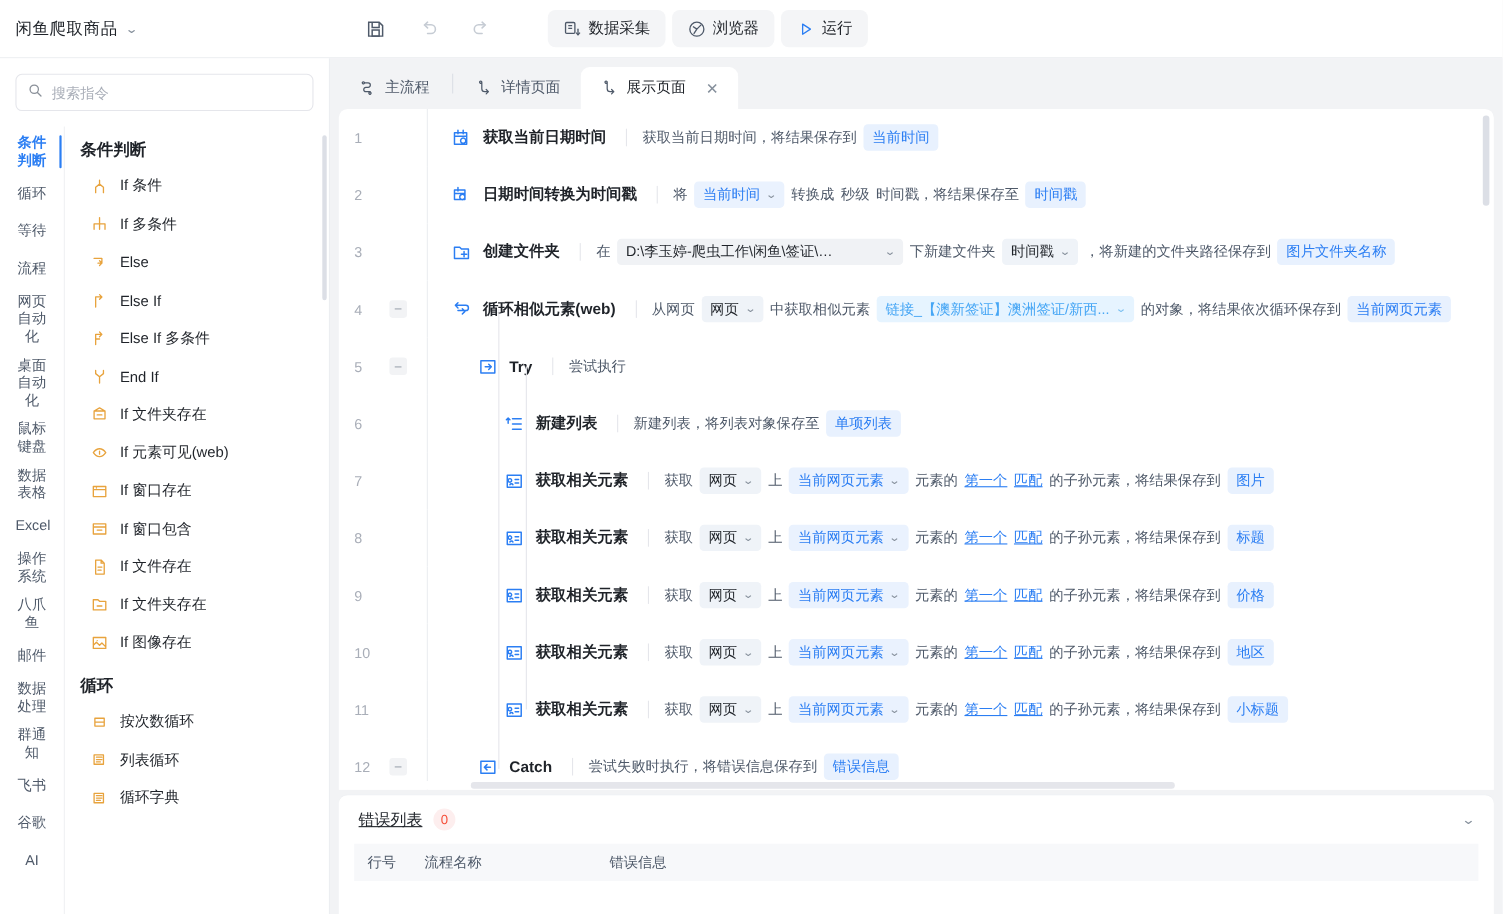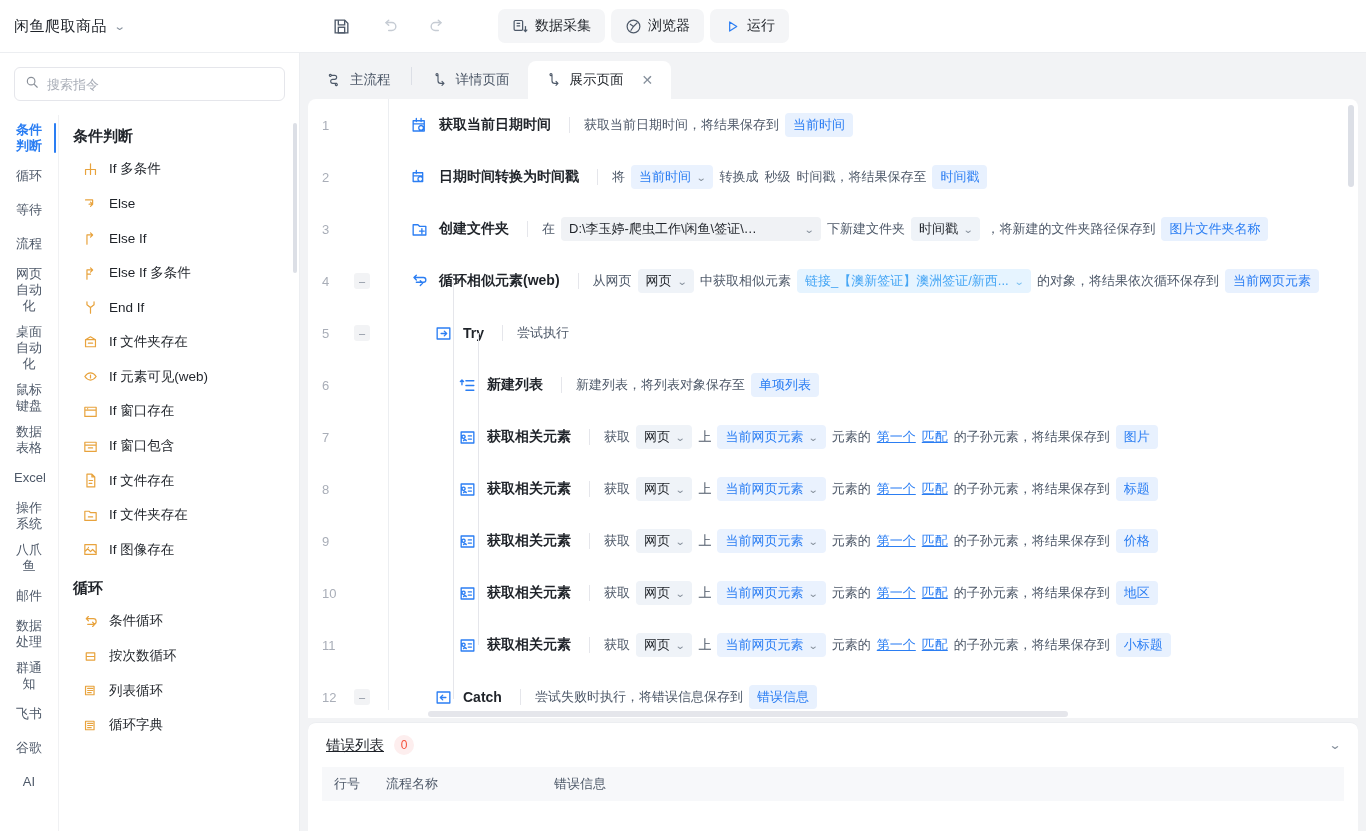--- a/index.html
+++ b/index.html
@@ -237,20 +237,28 @@
             <div class="cat">
               <span>AI</span>
             </div>
           </div>
         <div class="instr">
           <div class="instr-inner" id="instr-inner">
               <div class="grp-title">条件判断</div>
               <div class="ins">
                 <span class="gi">
                   <svg width="17" height="17" viewBox="0 0 24 24" fill="none" stroke="#e8a33d" stroke-width="1.7" stroke-linecap="round" stroke-linejoin="round">
+                    <path d="M12 4v5M12 9 7 13v7M12 9l5 4v7"></path>
+                  </svg>
+                </span>
+                <span>If 条件</span>
+              </div>
+              <div class="ins">
+                <span class="gi">
+                  <svg width="17" height="17" viewBox="0 0 24 24" fill="none" stroke="#e8a33d" stroke-width="1.7" stroke-linecap="round" stroke-linejoin="round">
                     <path d="M12 4v4M5 12h14M5 12v7M12 12v7M19 12v7M12 8v4"></path>
                   </svg>
                 </span>
                 <span>If 多条件</span>
               </div>
               <div class="ins">
                 <span class="gi">
                   <svg width="17" height="17" viewBox="0 0 24 24" fill="none" stroke="#e8a33d" stroke-width="1.7" stroke-linecap="round" stroke-linejoin="round">
                     <path d="M5 7h10M15 7v6h-5M12 10l3 3-3 3"></path>
                   </svg>
@@ -331,28 +339,20 @@
               </div>
               <div class="ins">
                 <span class="gi">
                   <svg width="17" height="17" viewBox="0 0 24 24" fill="none" stroke="#e8a33d" stroke-width="1.7" stroke-linecap="round" stroke-linejoin="round">
                     <path d="M4 5h16v14H4zM4 15l4-4 4 4 3-3 5 5M9 9h.01"></path>
                   </svg>
                 </span>
                 <span>If 图像存在</span>
               </div>
               <div class="grp-title">循环</div>
-              <div class="ins">
-                <span class="gi">
-                  <svg width="17" height="17" viewBox="0 0 24 24" fill="none" stroke="#e8a33d" stroke-width="1.7" stroke-linecap="round" stroke-linejoin="round">
-                    <path d="M6 8h10a4 4 0 0 1 0 8H8M9 5 6 8l3 3M15 13l3 3-3 3"></path>
-                  </svg>
-                </span>
-                <span>条件循环</span>
-              </div>
               <div class="ins">
                 <span class="gi">
                   <svg width="17" height="17" viewBox="0 0 24 24" fill="none" stroke="#e8a33d" stroke-width="1.7" stroke-linecap="round" stroke-linejoin="round">
                     <path d="M6 7h12v10H6zM6 12h12"></path>
                   </svg>
                 </span>
                 <span>按次数循环</span>
               </div>
               <div class="ins">
                 <span class="gi">

